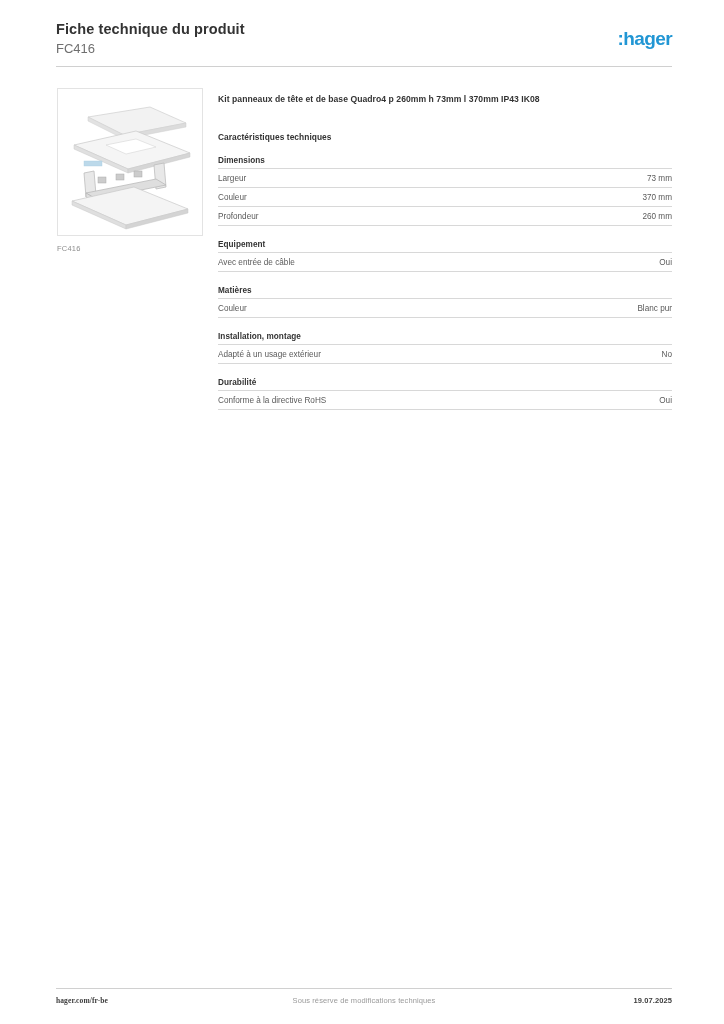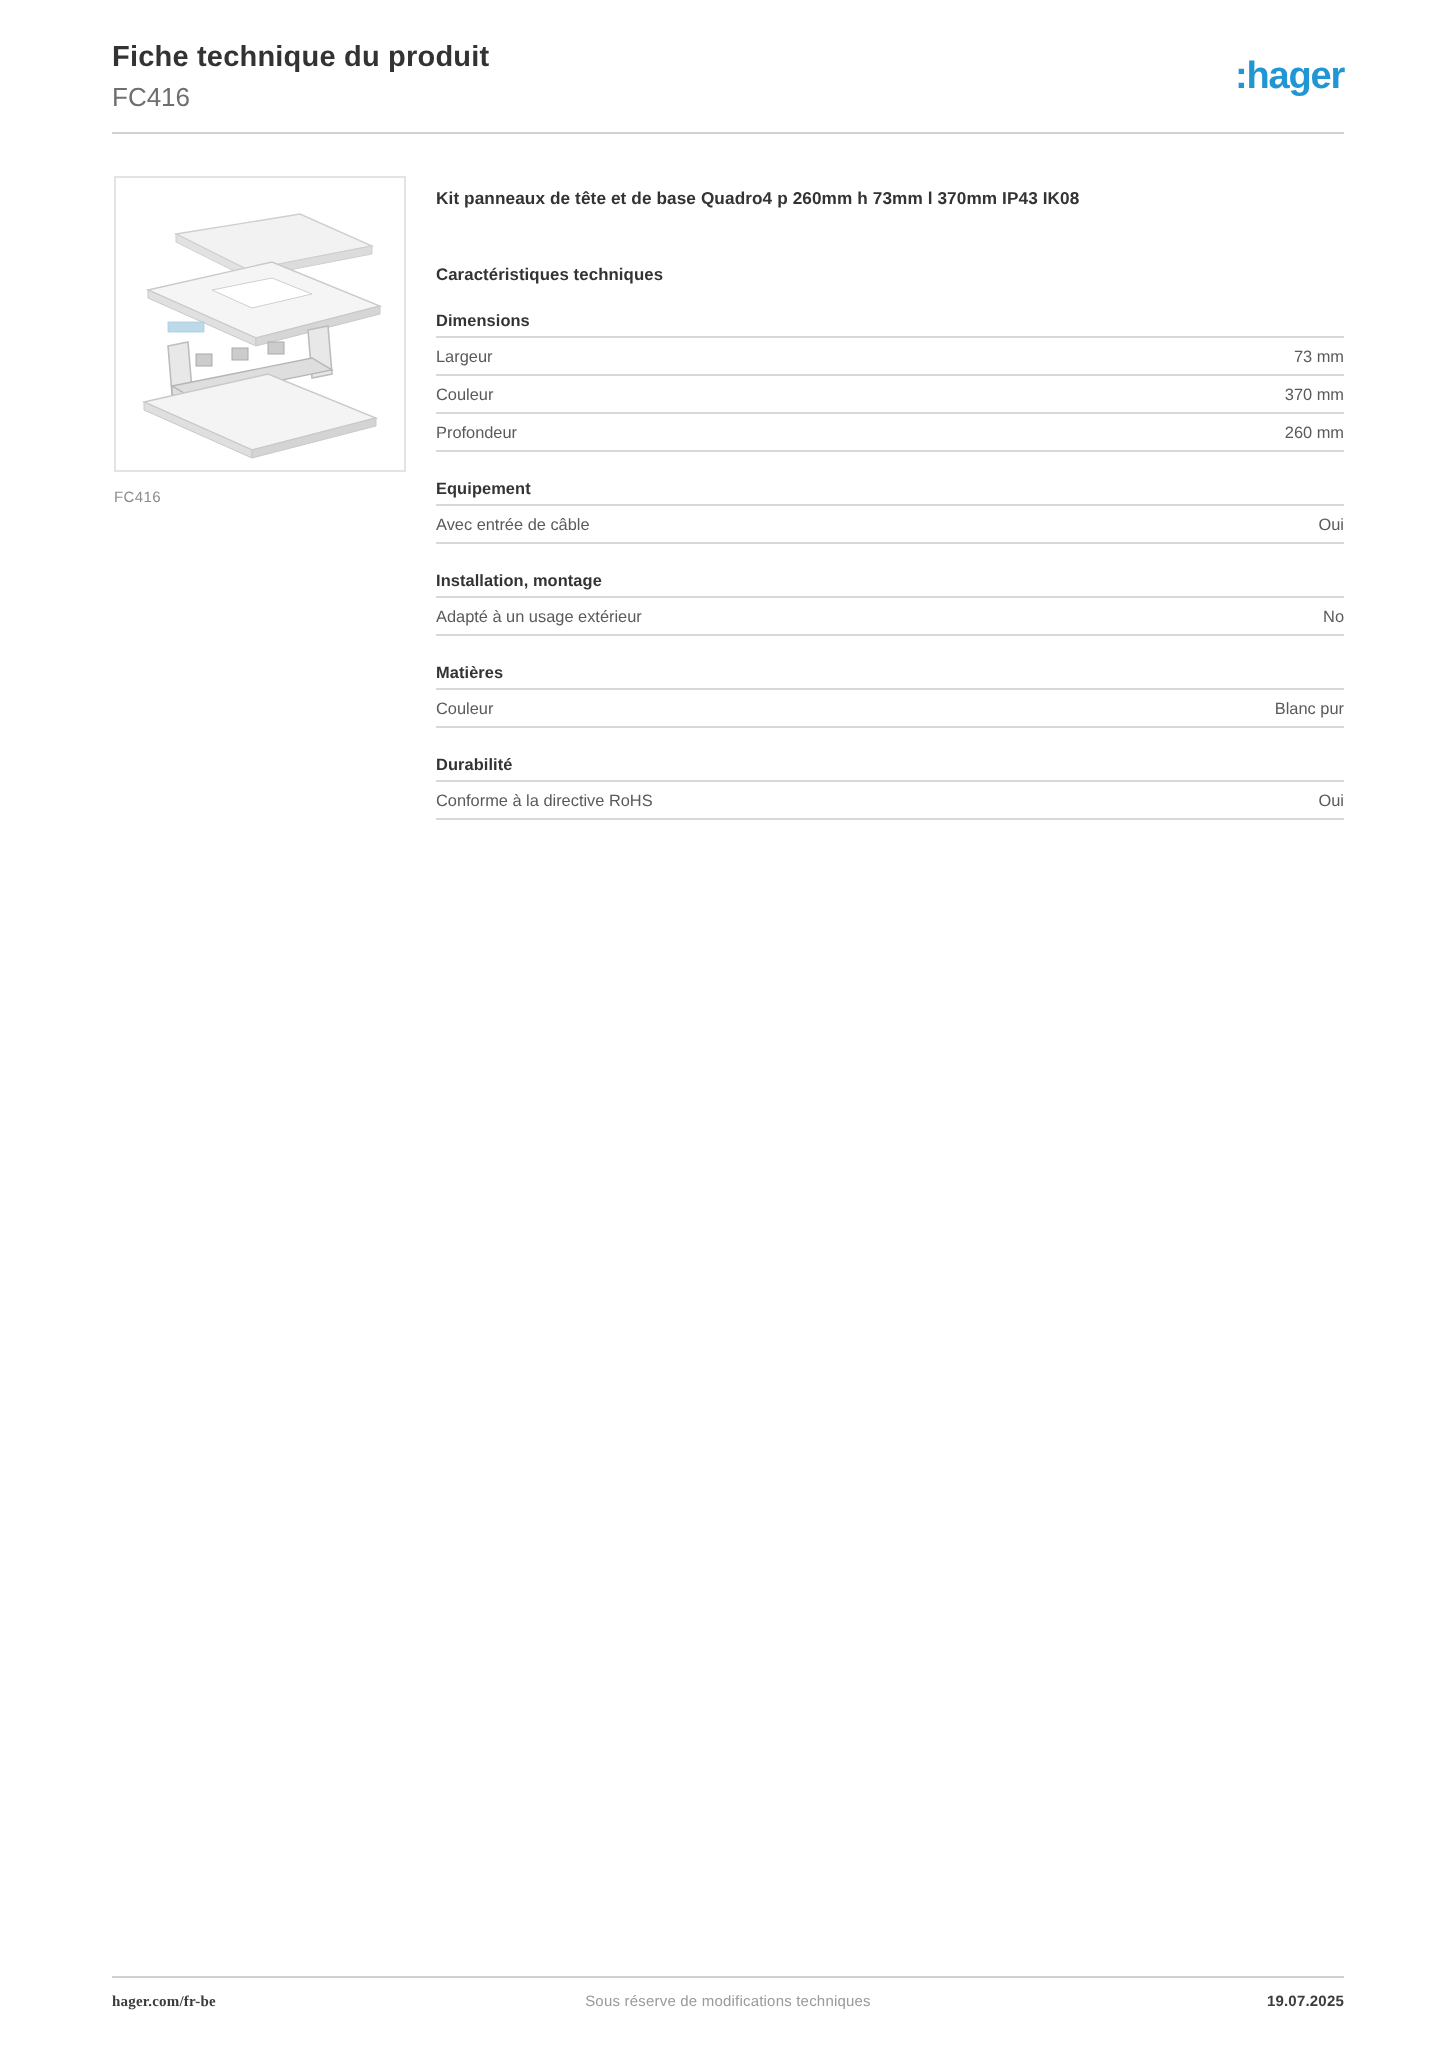--- a/index.html
+++ b/index.html
@@ -266,32 +266,32 @@
 
     <div class="group">
       <div class="group-title">Equipement</div>
       <div class="spec-row">
         <span class="spec-label">Avec entrée de câble</span>
         <span class="spec-value">Oui</span>
       </div>
     </div>
 
     <div class="group">
+      <div class="group-title">Matières</div>
+      <div class="spec-row">
+        <span class="spec-label">Couleur</span>
+        <span class="spec-value">Blanc pur</span>
+      </div>
+    </div>
+
+    <div class="group">
       <div class="group-title">Installation, montage</div>
       <div class="spec-row">
         <span class="spec-label">Adapté à un usage extérieur</span>
         <span class="spec-value">No</span>
-      </div>
-    </div>
-
-    <div class="group">
-      <div class="group-title">Matières</div>
-      <div class="spec-row">
-        <span class="spec-label">Couleur</span>
-        <span class="spec-value">Blanc pur</span>
       </div>
     </div>
 
     <div class="group">
       <div class="group-title">Durabilité</div>
       <div class="spec-row">
         <span class="spec-label">Conforme à la directive RoHS</span>
         <span class="spec-value">Oui</span>
       </div>
     </div>

